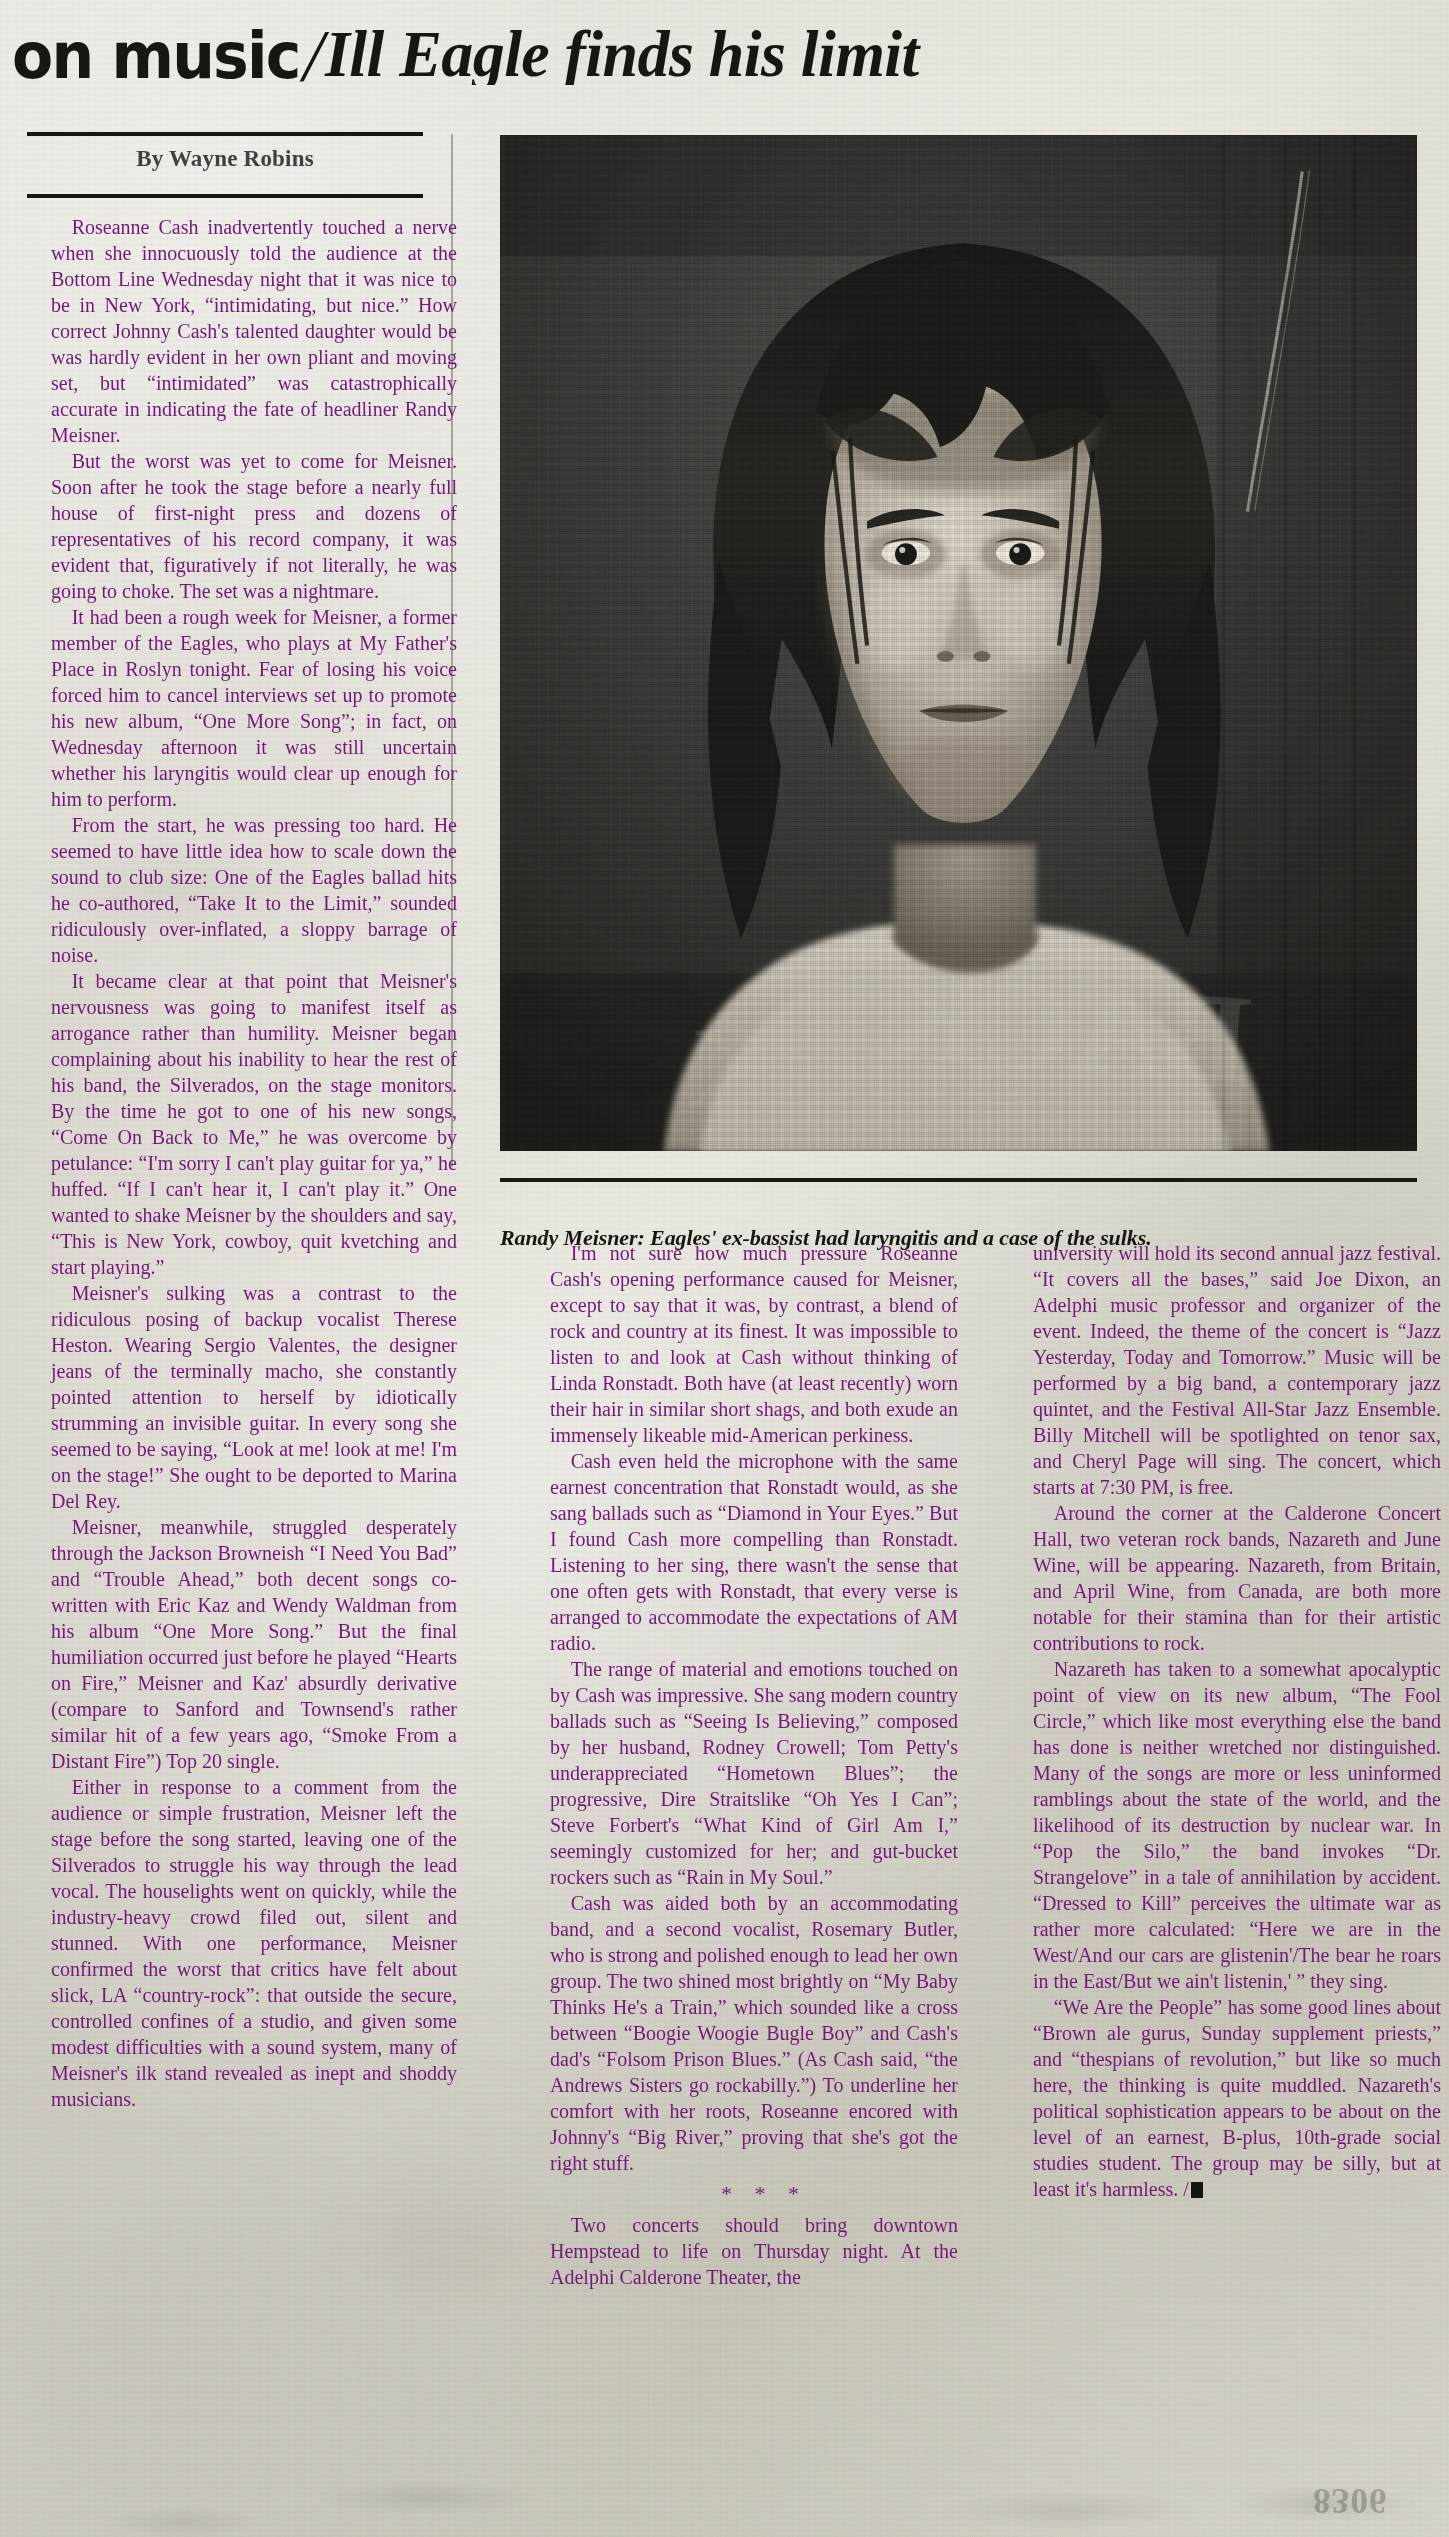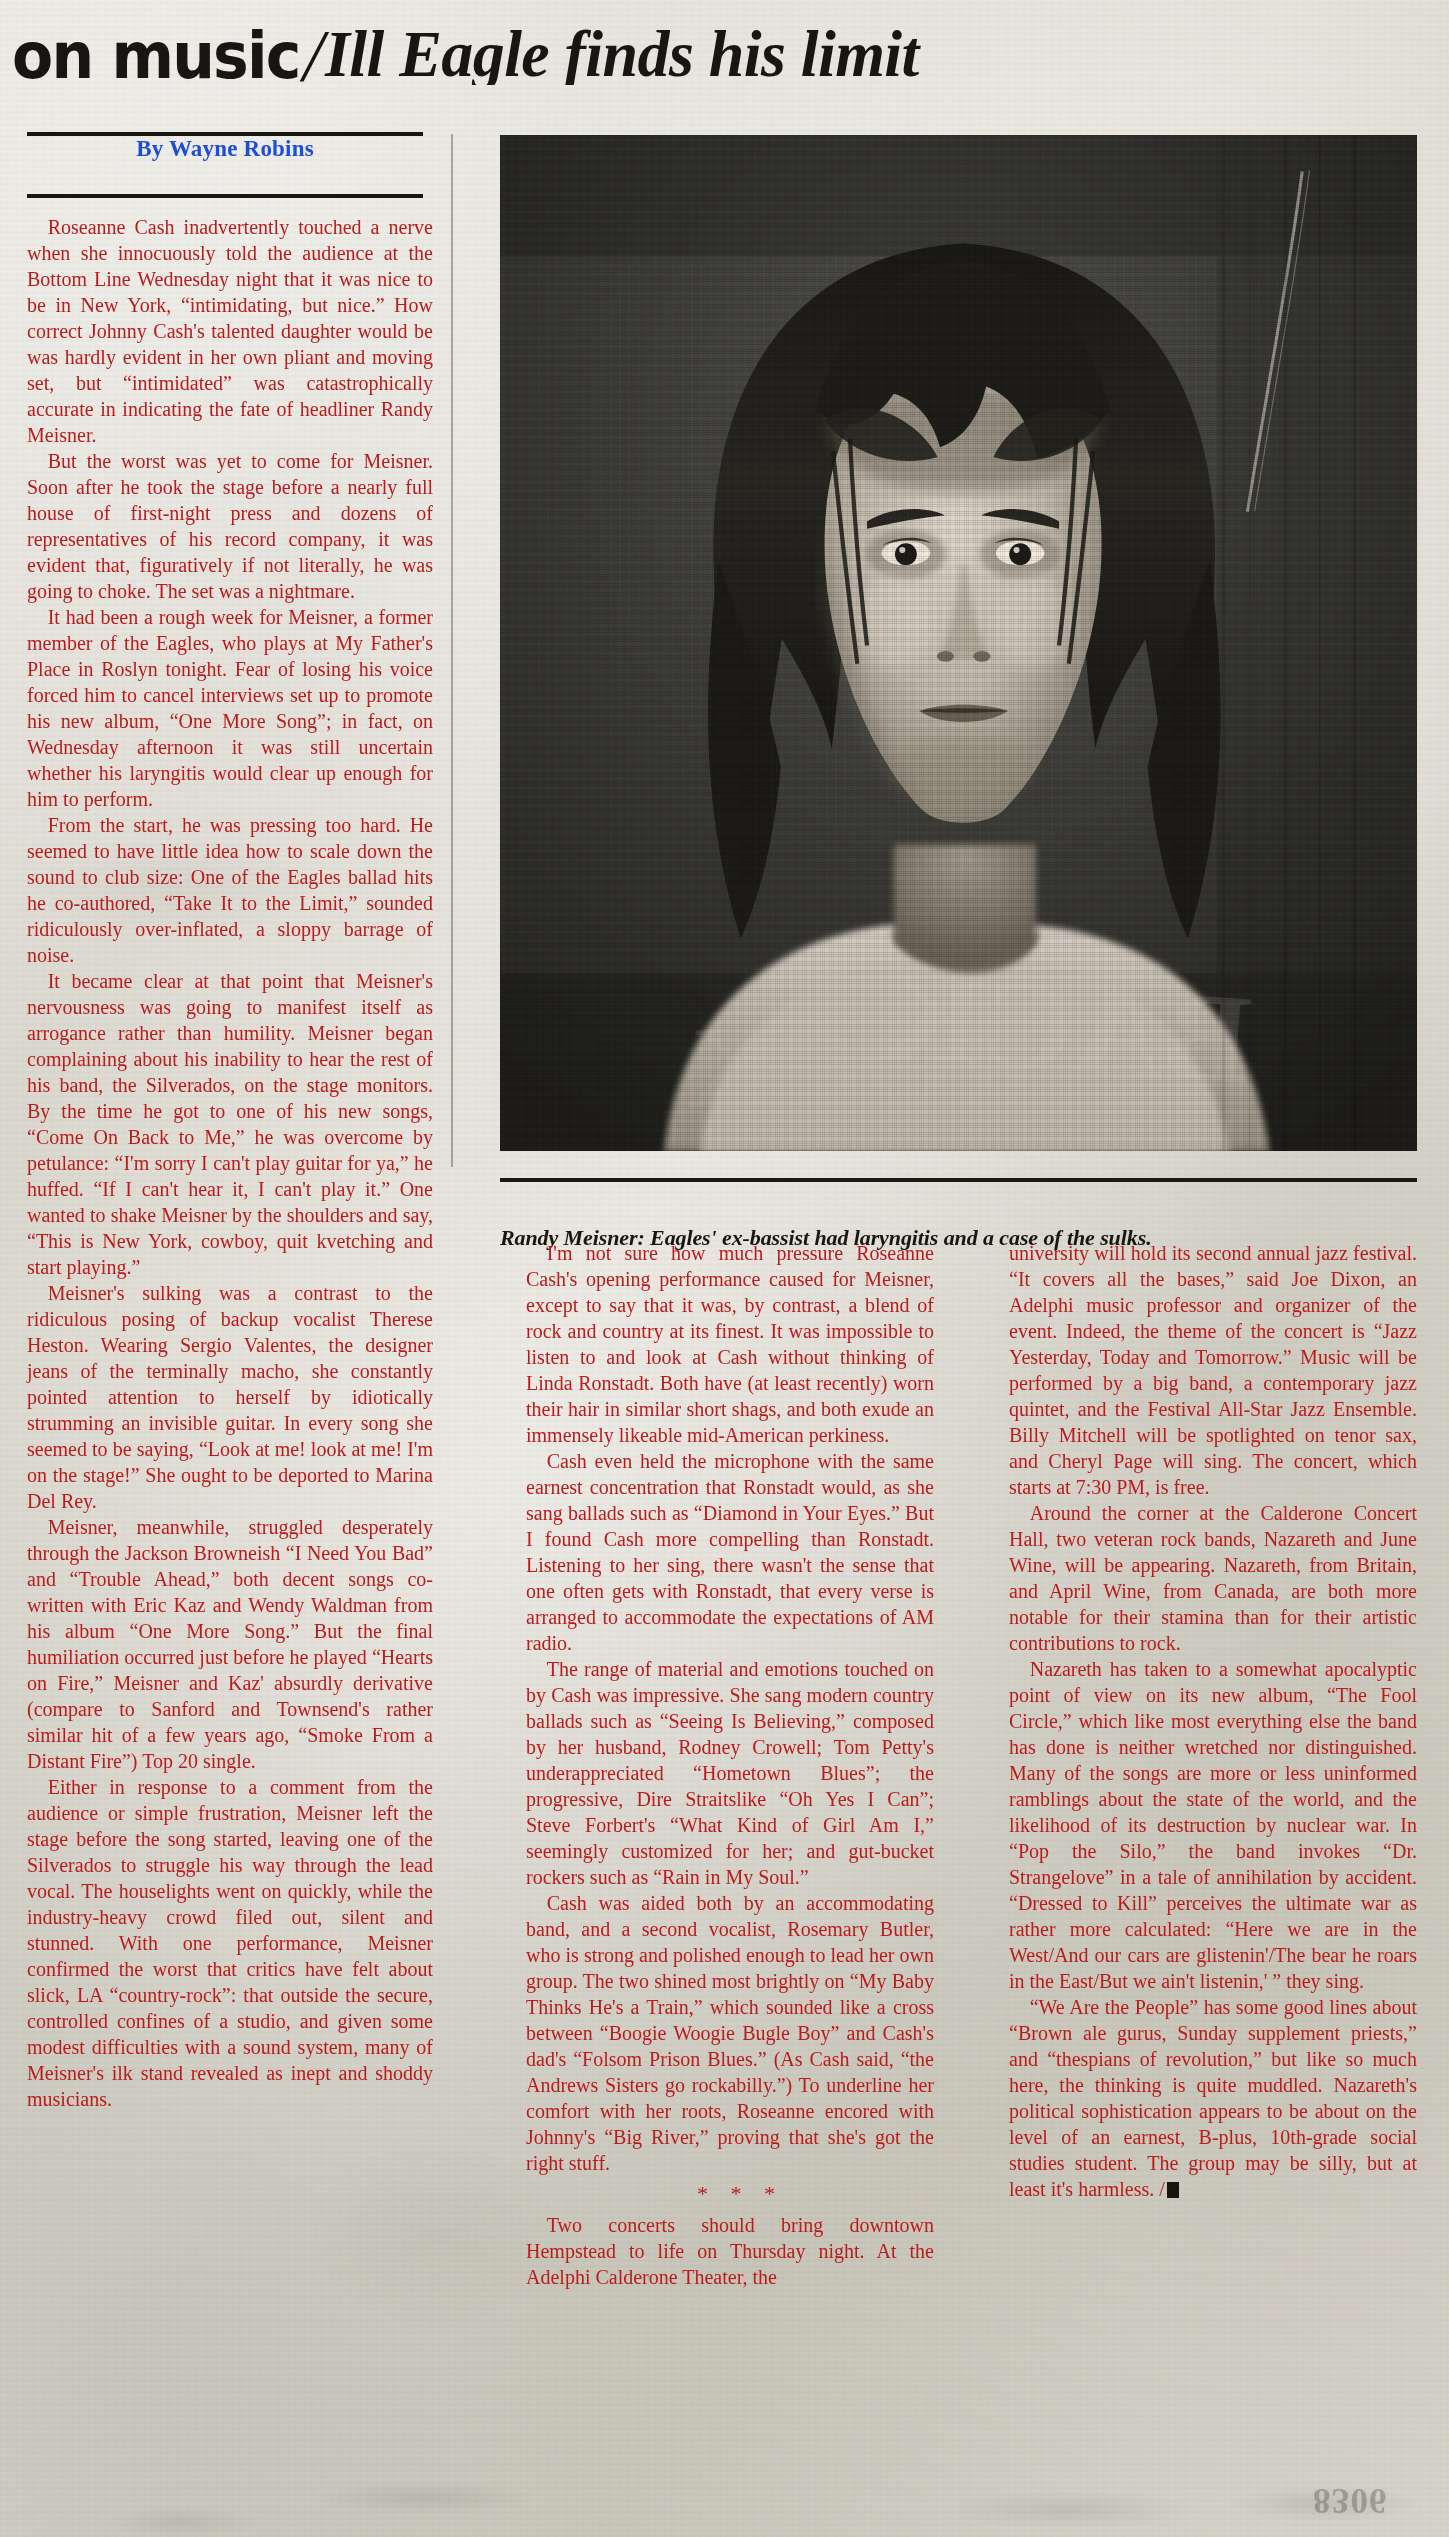--- a/index.html
+++ b/index.html
@@ -94,27 +94,27 @@
 
   
   .hrule {
     position: absolute;
     background: #18170f;
   }
   .rule-top    { left: 27px;  top: 132px; width: 396px; height: 4.3px; }
   .rule-bottom { left: 27px;  top: 194px; width: 396px; height: 4.3px; }
   .byline {
     position: absolute;
-    left: 27px; top: 136px; width: 396px;
+    left: 27px; top: 146px; width: 396px;
     text-align: center;
     font-family: "Liberation Serif", "DejaVu Serif", serif;
     font-weight: 700;
     font-size: 23px;
     letter-spacing: 0.2px;
-    color: #1d4ed8;
+    color: #404040;
   }
 
   
   .vrule {
     position: absolute;
     left: 451px; top: 134px;
     width: 1.8px; height: 1033px;
     background: #6e6b60;
     opacity: .55;
   }
@@ -158,22 +158,23 @@
   }
 
   
   .col {
     position: absolute;
     font-family: "Liberation Serif", "DejaVu Serif", serif;
     font-size: 20px;
     line-height: 26px;
     text-align: justify;
     text-justify: inter-word;
-    color: #b91c1c;
+    color: #701a75;
     hyphens: none;
+    margin-left: 24px;
     -webkit-hyphens: none;
   }
   .col p { margin: 0; text-indent: 20.7px; }
   .col p.noindent { text-indent: 0; }
   .col1 { left: 27px;   top: 214px;  width: 406px; }
   .col2 { left: 526px;  top: 1240px; width: 408px; }
   .col3 { left: 1009px; top: 1240px; width: 408px; }
 
   .stars {
     text-indent: 0;

